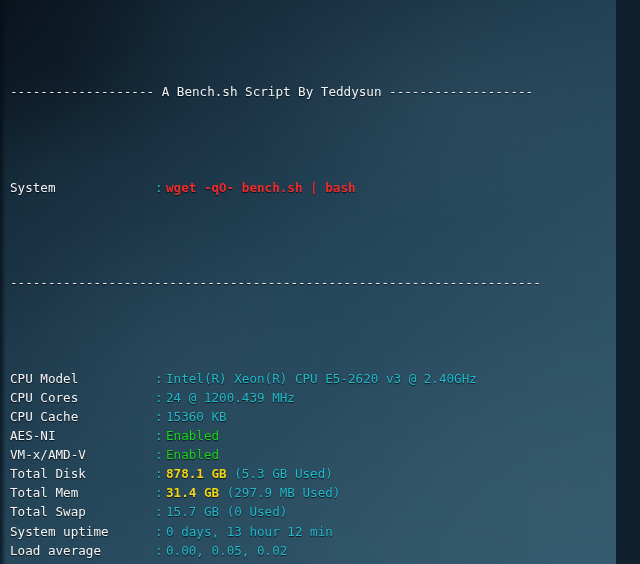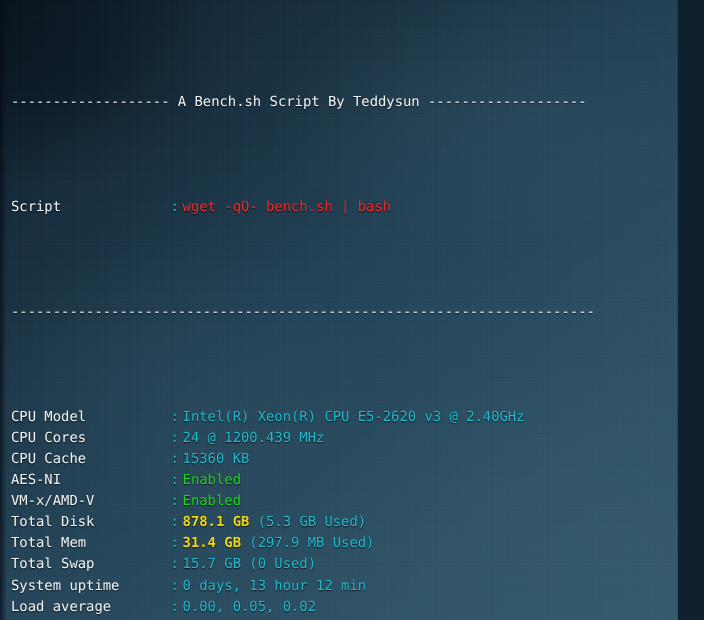--- a/index.html
+++ b/index.html
@@ -91,34 +91,34 @@
     color: #f4f6f7;
   }
   .sep {
     display: inline-block;
     width: 11px;
     color: #2fb8c9;
   }
 
   .v-cyan   { color: #21b9cc; }
   .v-green  { color: #19d619; }
-  .v-red    { color: #ef2c2c; }
+  .v-red    { color: #ef2c2c; font-weight: bold; }
   .v-yellow { color: #f0d616; font-weight: bold; }
 </style>
 </head>
 <body>
 
 <div id="terminal">
   <div id="console">
 
     
     <div class="line title-line"><span>-------------------</span><span> A Bench.sh Script By Teddysun </span><span>-------------------</span></div>
 
     
-    <div id="intro-rows"><div class="line"><span class="label">Script</span><span class="sep">:</span><span class="v-red">wget -qO- bench.sh | bash</span></div></div>
+    <div id="intro-rows"><div class="line"><span class="label">System</span><span class="sep">:</span><span class="v-red">wget -qO- bench.sh | bash</span></div></div>
 
     
     <div class="line rule">----------------------------------------------------------------------</div>
 
     
     <div id="system-rows"><div class="line"><span class="label">CPU Model</span><span class="sep">:</span><span class="v-cyan">Intel(R) Xeon(R) CPU E5-2620 v3 @ 2.40GHz</span></div><div class="line"><span class="label">CPU Cores</span><span class="sep">:</span><span class="v-cyan">24 @ 1200.439 MHz</span></div><div class="line"><span class="label">CPU Cache</span><span class="sep">:</span><span class="v-cyan">15360 KB</span></div><div class="line"><span class="label">AES-NI</span><span class="sep">:</span><span class="v-green">Enabled</span></div><div class="line"><span class="label">VM-x/AMD-V</span><span class="sep">:</span><span class="v-green">Enabled</span></div><div class="line"><span class="label">Total Disk</span><span class="sep">:</span><span class="v-yellow">878.1 GB</span><span class="v-cyan"> (5.3 GB Used)</span></div><div class="line"><span class="label">Total Mem</span><span class="sep">:</span><span class="v-yellow">31.4 GB</span><span class="v-cyan"> (297.9 MB Used)</span></div><div class="line"><span class="label">Total Swap</span><span class="sep">:</span><span class="v-cyan">15.7 GB (0 Used)</span></div><div class="line"><span class="label">System uptime</span><span class="sep">:</span><span class="v-cyan">0 days, 13 hour 12 min</span></div><div class="line"><span class="label">Load average</span><span class="sep">:</span><span class="v-cyan">0.00, 0.05, 0.02</span></div></div>
 
     
 
     

